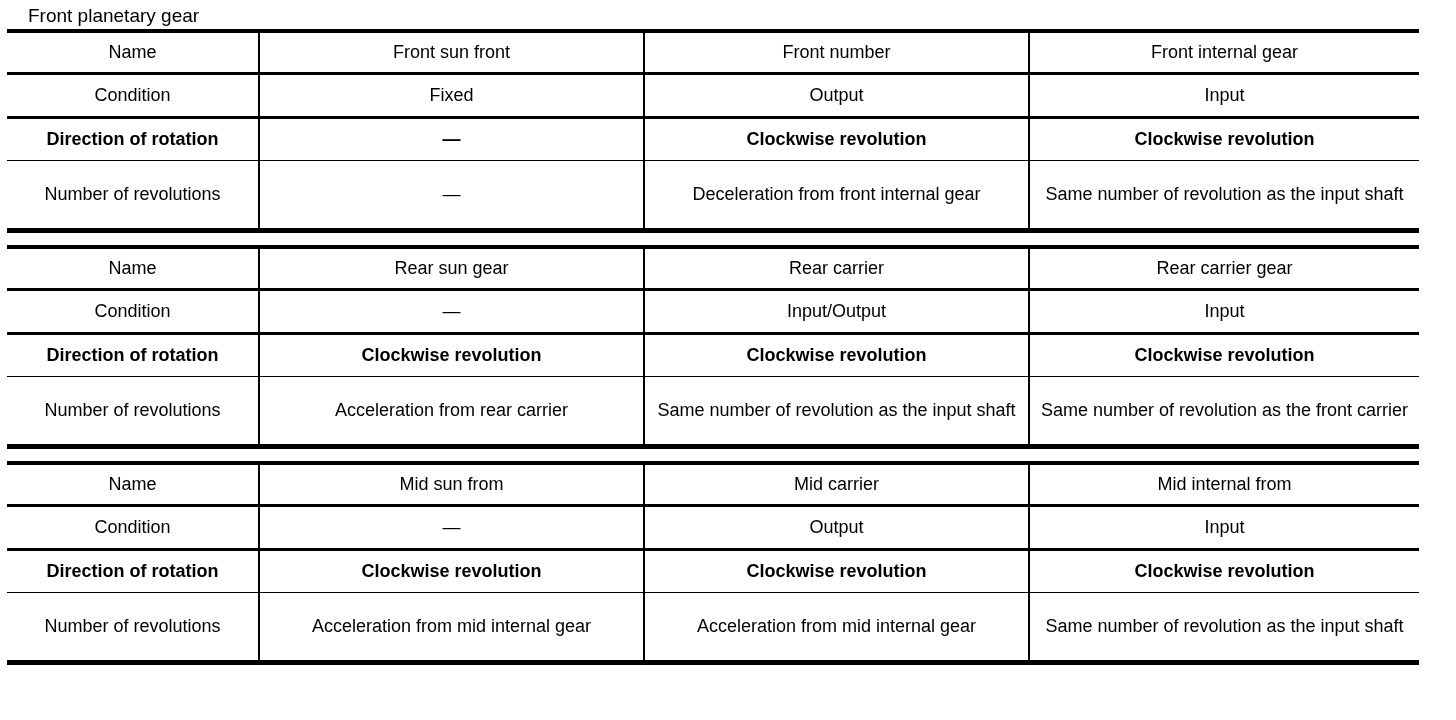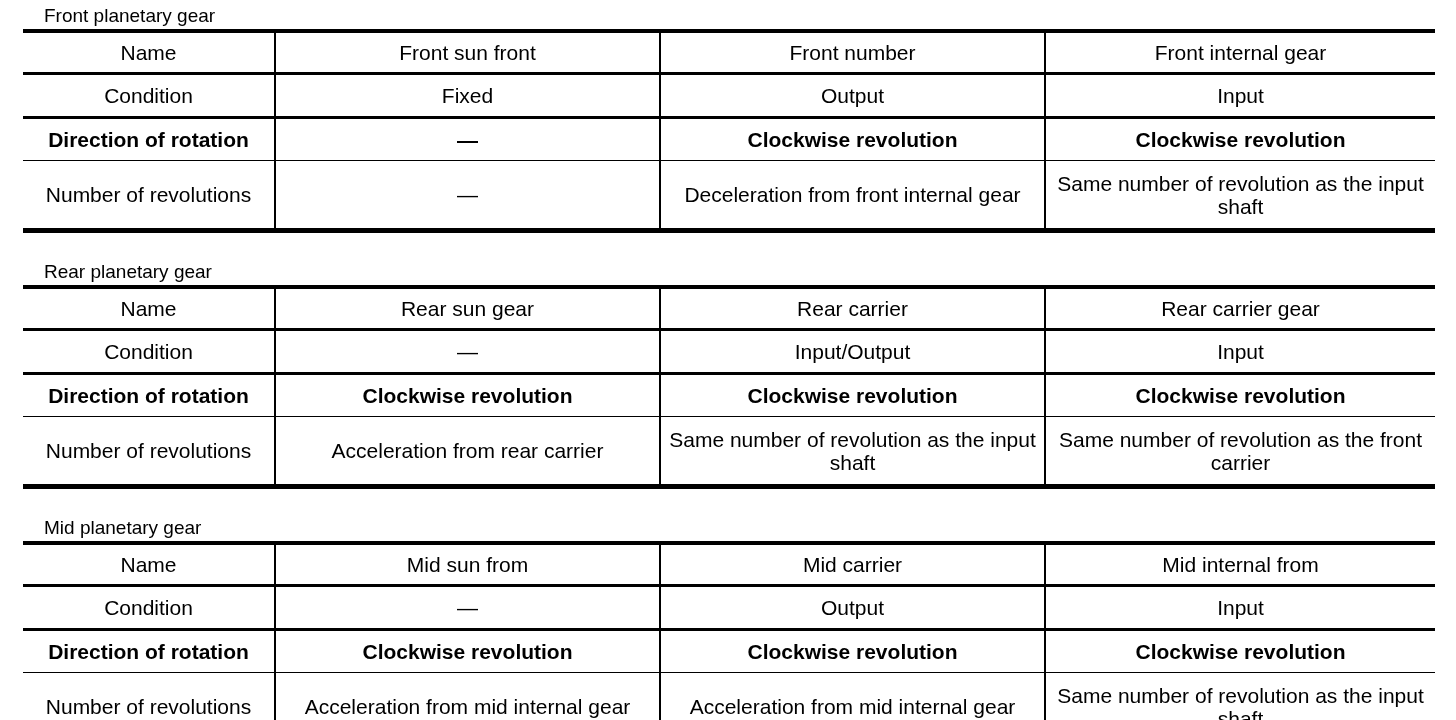--- a/index.html
+++ b/index.html
@@ -2,35 +2,35 @@
 <html><head>
 <meta charset="utf-8">
 <style>
   html, body { margin: 0; padding: 0; background: #ffffff; }
   body {
     font-family: "Liberation Sans", sans-serif;
     color: #000000;
     width: 1456px;
   }
   .page { padding-top: 5px; }
-  .gear-section { margin-bottom: 28px; padding-left: 16px; }
+  .gear-section { margin-bottom: 12px; }
   .table-title {
     font-size: 19px;
     line-height: 22px;
     margin: 0 0 2px 28px;
     white-space: nowrap;
   }
   table.gear {
     border-collapse: collapse;
     table-layout: fixed;
     width: 1412px;
     margin-left: 7px;
     border-top: 4px solid #000;
     border-bottom: 5px solid #000;
-    font-size: 21px;
+    font-size: 18px;
   }
   table.gear td {
     text-align: center;
     vertical-align: middle;
     padding: 0 8px;
     line-height: 23px;
     overflow: hidden;
   }
   table.gear td + td { border-left: 2px solid #000; }
   tr.row-name td      { border-bottom: 3px solid #000;   height: 39px; }
@@ -76,21 +76,20 @@
           <td class="rowlabel">Number of revolutions</td>
           <td>—</td>
           <td>Deceleration from front internal gear</td>
           <td>Same number of revolution as the input shaft</td>
         </tr>
       </tbody>
     </table>
   </div>
 
   <div class="gear-section">
-    <div class="table-title">Rear planetary gear</div>
     <table class="gear">
       <colgroup>
           <col style="width:252px">
           <col style="width:385px">
           <col style="width:385px">
           <col style="width:390px">
         </colgroup>
       <tbody>
         <tr class="row-name">
           <td>Name</td>
@@ -114,21 +113,20 @@
           <td class="rowlabel">Number of revolutions</td>
           <td>Acceleration from rear carrier</td>
           <td>Same number of revolution as the input shaft</td>
           <td>Same number of revolution as the front carrier</td>
         </tr>
       </tbody>
     </table>
   </div>
 
   <div class="gear-section">
-    <div class="table-title">Mid planetary gear</div>
     <table class="gear">
       <colgroup>
           <col style="width:252px">
           <col style="width:385px">
           <col style="width:385px">
           <col style="width:390px">
         </colgroup>
       <tbody>
         <tr class="row-name">
           <td>Name</td>

